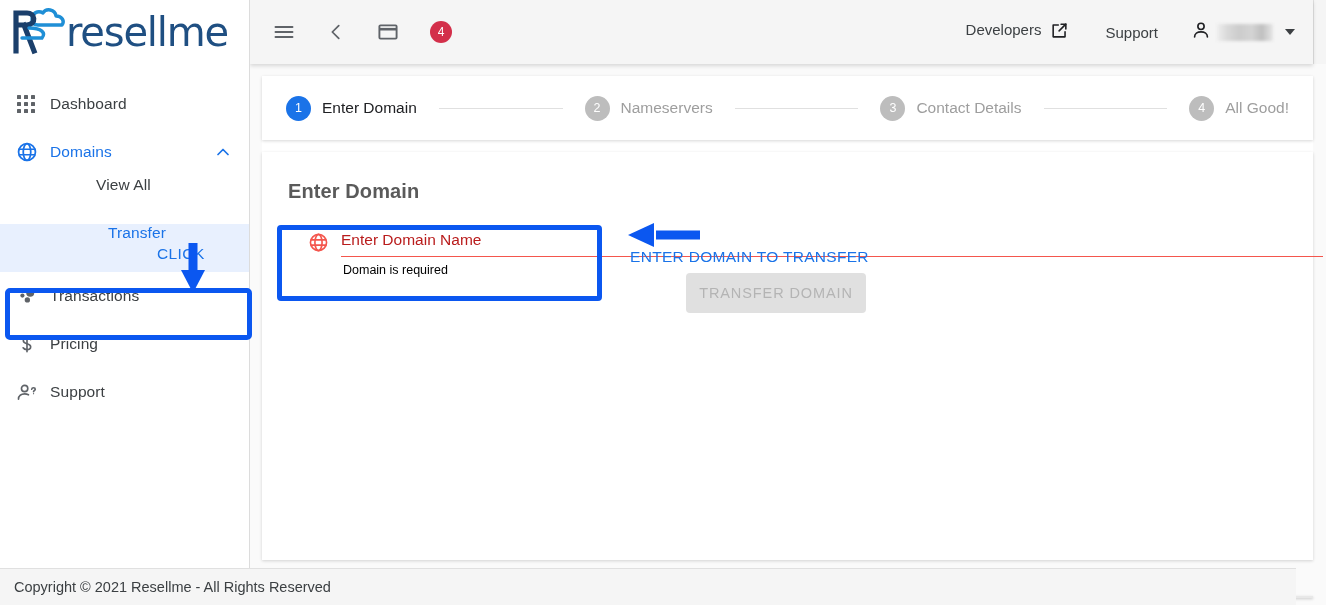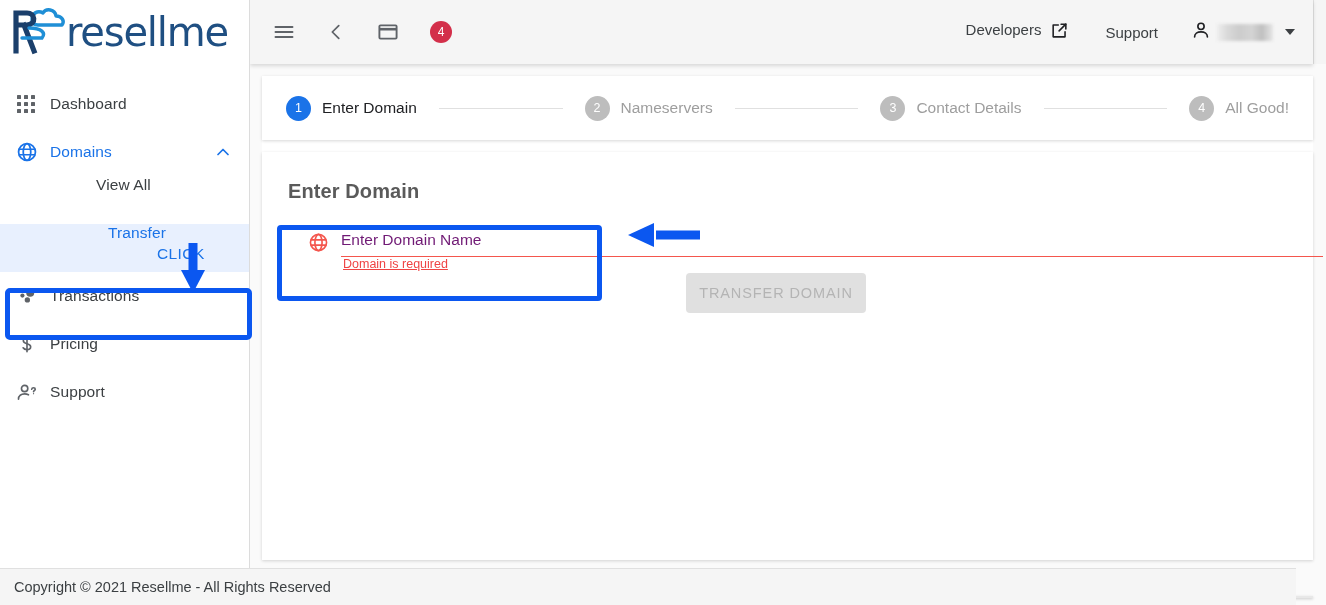--- a/index.html
+++ b/index.html
@@ -143,25 +143,25 @@
   }
   .field-row { position: relative; margin-top: 18px; height: 64px; }
   .field {
     position: absolute; left: 20px; top: 10px;
     width: 1015px;
   }
   .field-line { display: flex; align-items: flex-end; gap: 12px; }
   .globe-red { color: #f4564d; display: flex; align-items: center; padding-bottom: 4px;}
   .field-input-wrap { flex: 1; }
   .field-placeholder {
-    font-size: 15.5px; color: #701a75; padding-bottom: 7px;
+    font-size: 15.5px; color: #b91c1c; padding-bottom: 7px;
   }
   .field-underline { height: 1px; background: #f4564d; }
   .field-error {
-    font-size: 12.5px; color: #ef4444; margin-left: 35px; text-decoration: underline;
+    font-size: 12.5px; color: #000000; margin-top: 6px; margin-left: 35px;
   }
   .btn-transfer {
     position: absolute; left: 424px; top: 121px;
     width: 180px; height: 40px; border: none; border-radius: 4px;
     background: #e0e0e0; color: #b4b4b4;
     font-size: 14.5px; letter-spacing: .9px;
     font-family: "Liberation Sans", sans-serif;
     cursor: default;
   }
   .panel-divider {
@@ -420,14 +420,15 @@
   <svg class="ann ann-arrow-down" width="30" height="52" viewBox="0 0 30 52">
     <path d="M15 0 L15 30" stroke="#0b57f0" stroke-width="9"></path>
     <path d="M15 50 L3 27 L27 27 Z" fill="#0b57f0"></path>
   </svg>
 
   <svg class="ann ann-arrow-left" width="72" height="28" viewBox="0 0 72 28">
     <path d="M28 14 L72 14" stroke="#0b57f0" stroke-width="9"></path>
     <path d="M0 14 L26 2 L26 26 Z" fill="#0b57f0"></path>
   </svg>
 
+  <div class="ann ann-transfer-text">ENTER DOMAIN TO TRANSFER</div>
 
 </div>
 
 </body></html>

